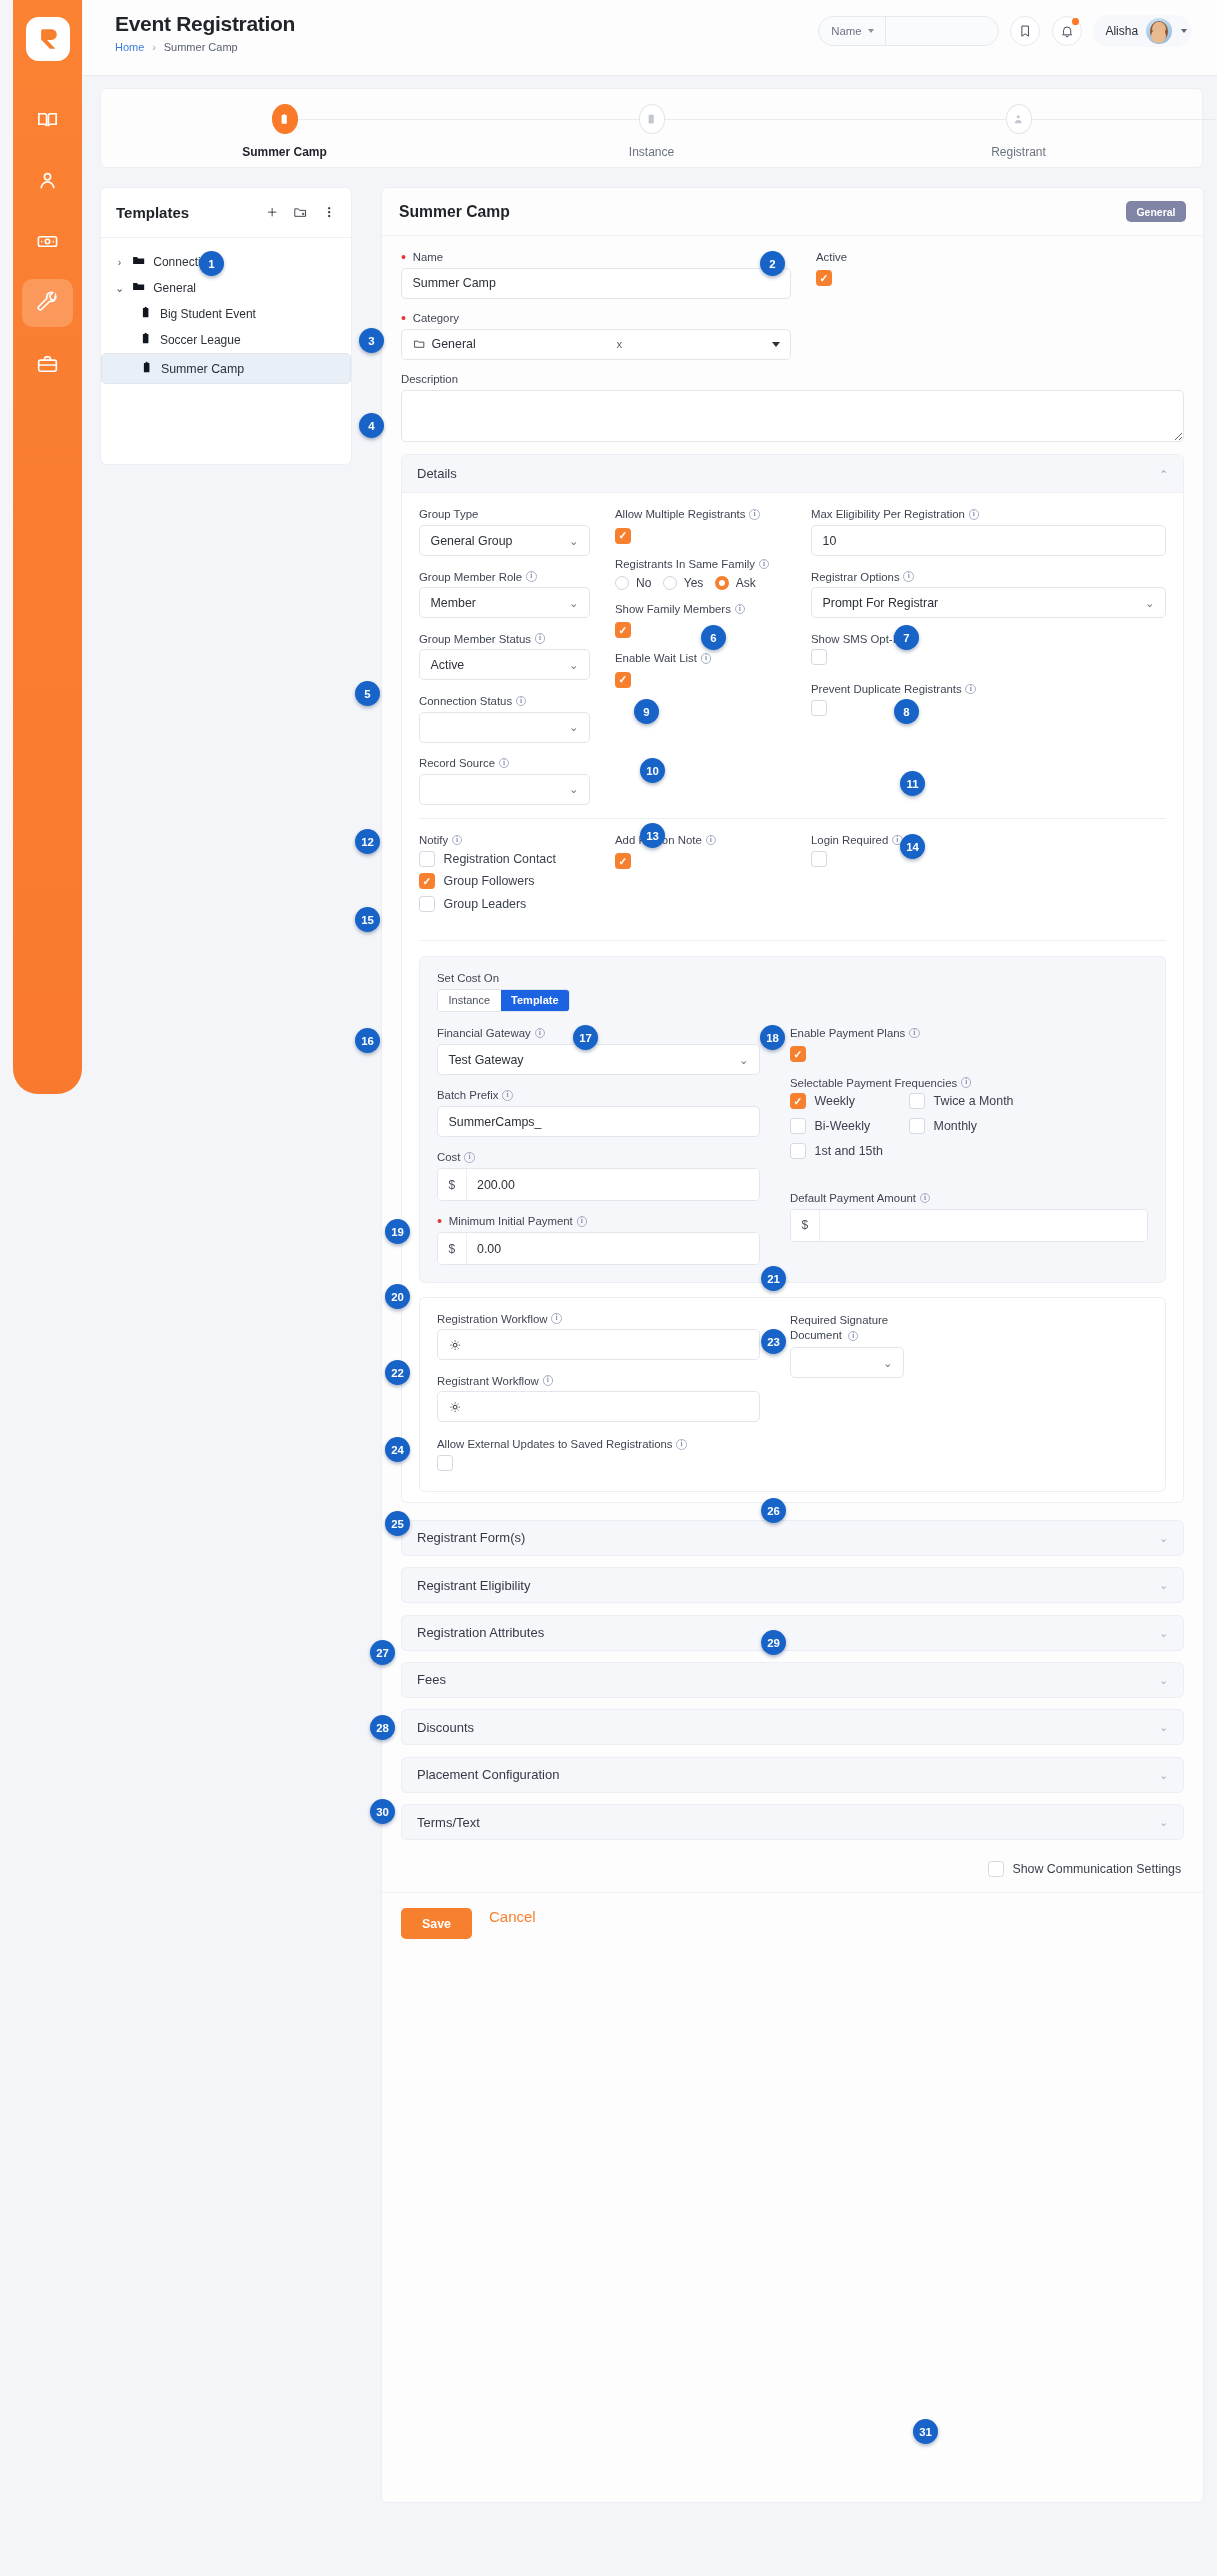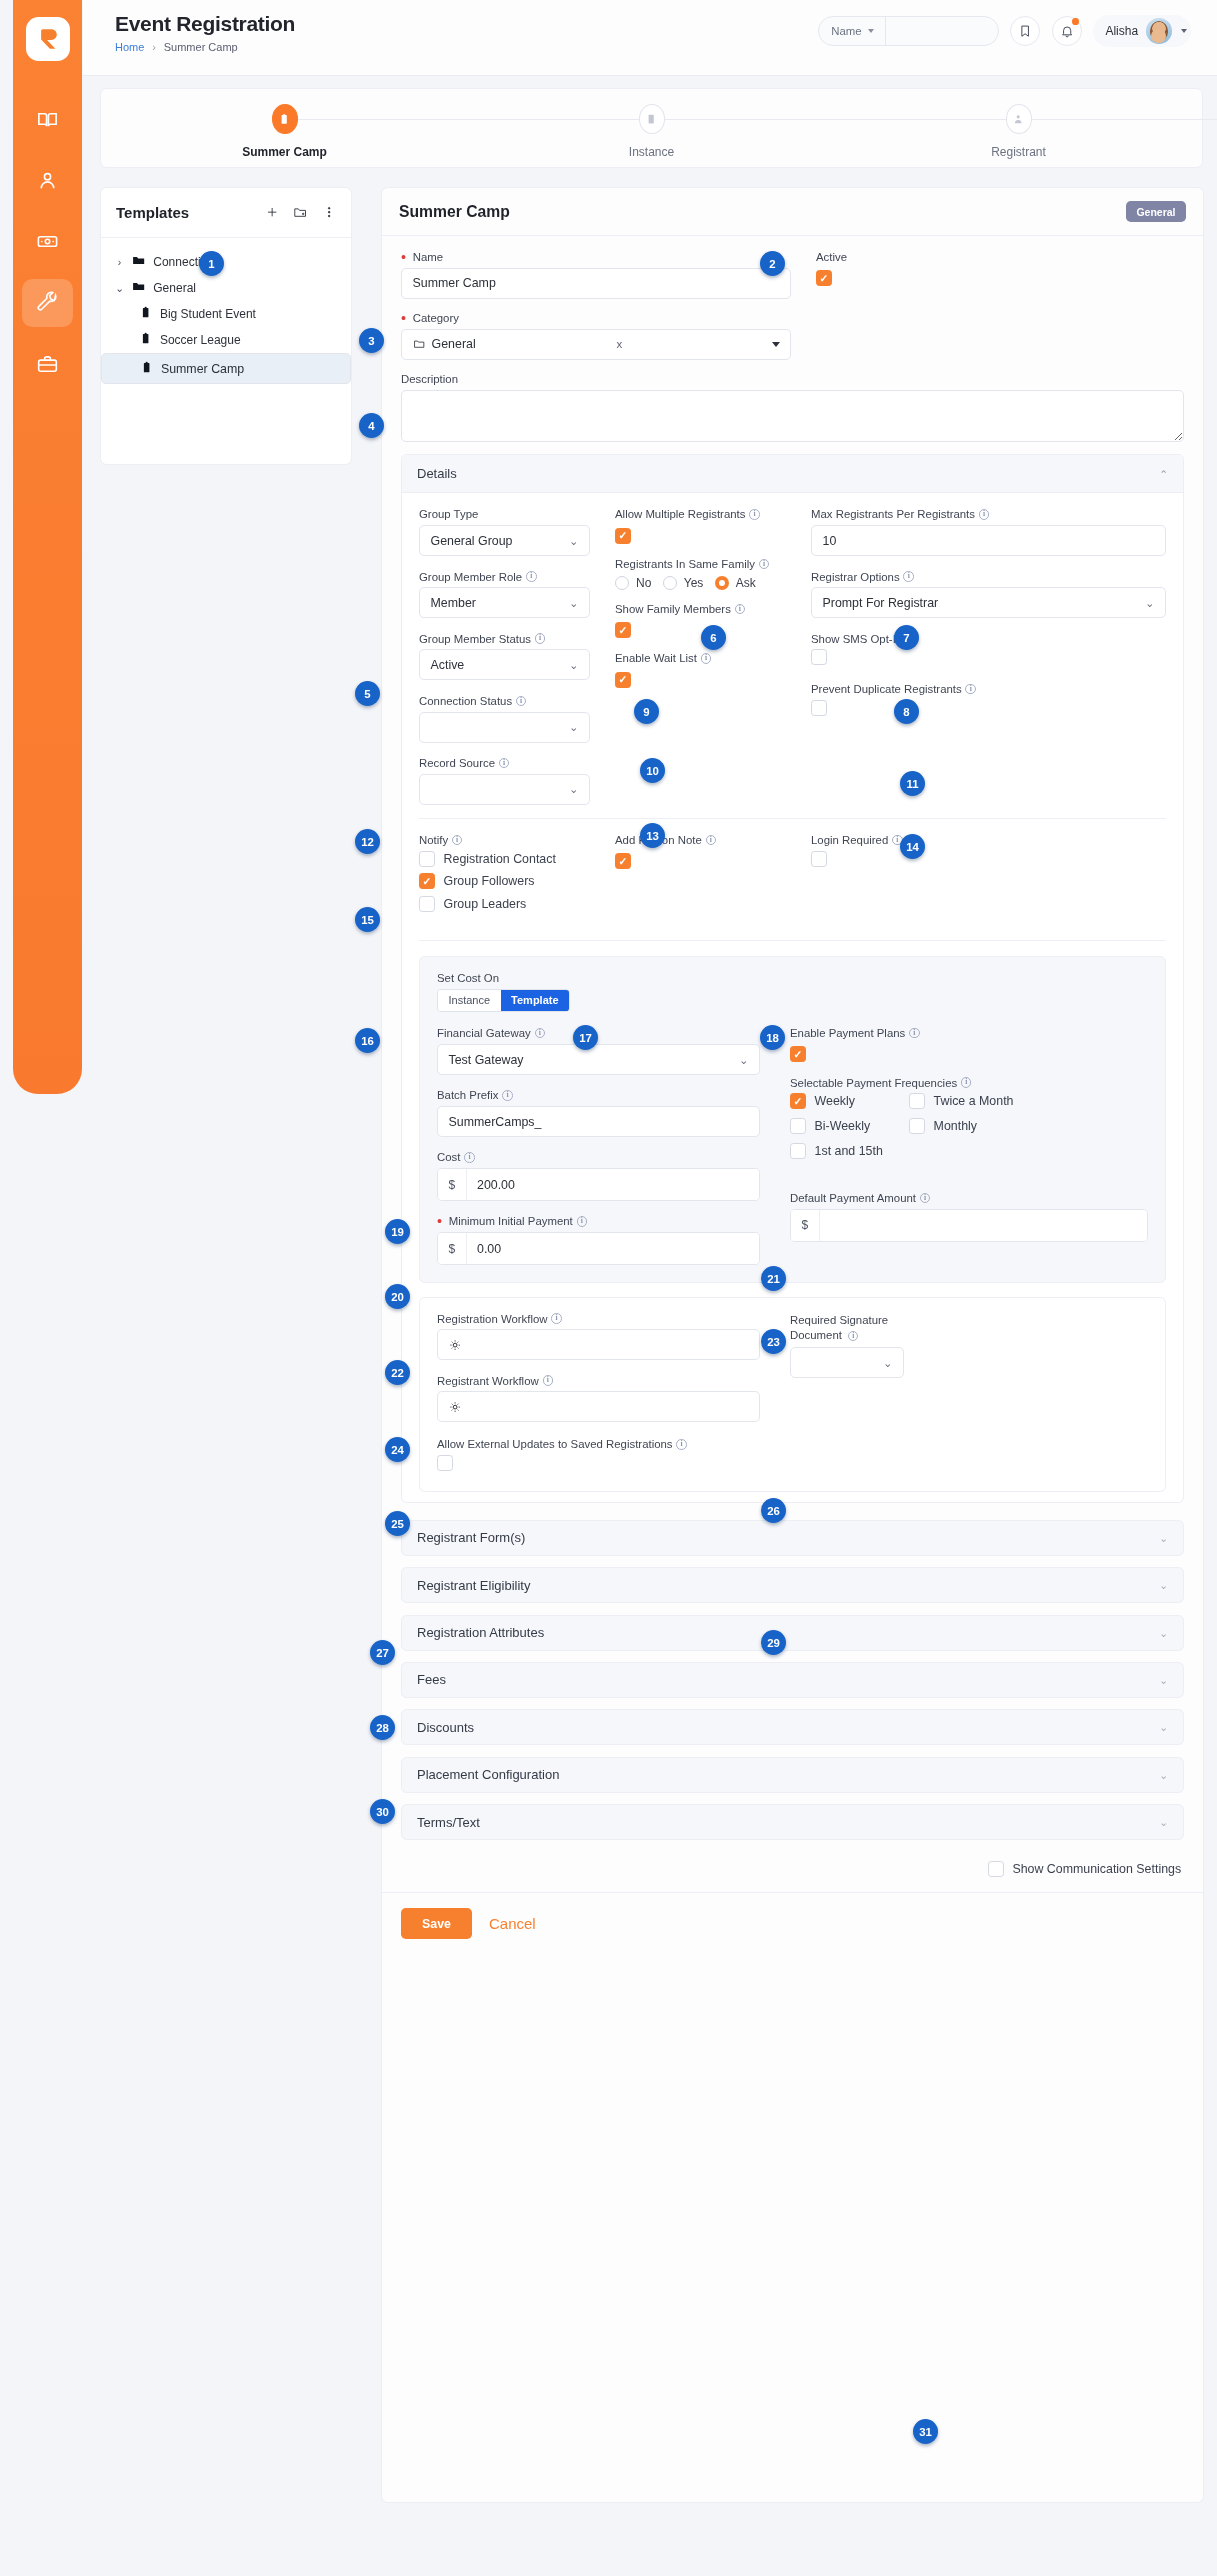--- a/index.html
+++ b/index.html
@@ -217,21 +217,21 @@
 
   
   .sec {
     height: 36px; background: #f6f7fb; border: 1px solid #eceef3; border-radius: 5.7px;
     display: flex; align-items: center; padding: 0 15px; margin-top: 11.4px; cursor: pointer;
   }
   .sec .t { font-size: 13px; color: #343a46; }
   .sec .c { margin-left: auto; color: #a7aebc; font-size: 10.5px; }
 
   .footrow { display: flex; justify-content: flex-end; align-items: center; gap: 8.6px; padding: 21px 2.9px 15px 0; font-size: 12.4px; color: #3b414e; }
-  .cardfoot { border-top: 1px solid #edeff4; padding: 15px 19px 17px 19px; display: flex; align-items: center; gap: 17px; }
+  .cardfoot { border-top: 1px solid #edeff4; padding: 15px 19px 17px 19px; display: flex; align-items: flex-start; gap: 17px; }
   .btn-save { background: #f7802f; color: #fff; border: 0; border-radius: 4.8px; font-size: 12.4px; font-weight: 700; padding: 8.6px 21px; cursor: pointer; font-family: inherit; }
   .btn-cancel { background: transparent; border: 0; color: #f7802f; font-size: 15px; cursor: pointer; font-family: inherit; }
 
   
   .cal {
     position: absolute; width: 25px; height: 25px; border-radius: 50%;
     background: #1763c7; color: #fff; font-size: 11.4px; font-weight: 700;
     display: flex; align-items: center; justify-content: center;
     box-shadow: 0 1.9px 3.8px rgba(20,50,90,.35); z-index: 40;
   }
@@ -540,21 +540,21 @@
                   <span>Enable Wait List</span>
                   <span class="info">i</span>
                 </div>
                 <span class="cbx on"></span>
               </div>
             </div>
 
             <div>
               <div>
                 <div class="lbl">
-                  <span>Max Registrants Per Registrants</span>
+                  <span>Max Eligibility Per Registration</span>
                   <span class="info">i</span>
                 </div>
                 <input class="inp" value="10" style="">
               </div>
               <div style="margin-top:14.3px">
                 <div class="lbl">
                   <span>Registrar Options</span>
                   <span class="info">i</span>
                 </div>
                 <div class="sel">

